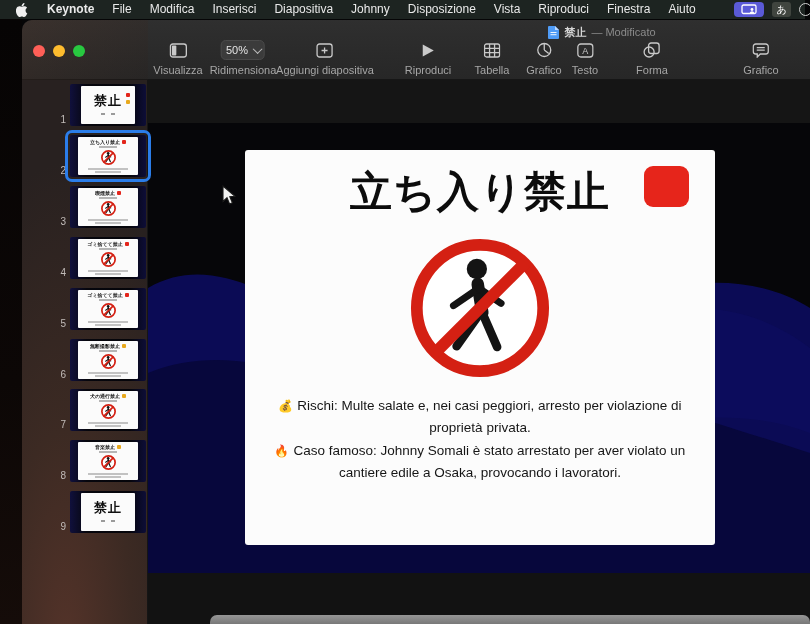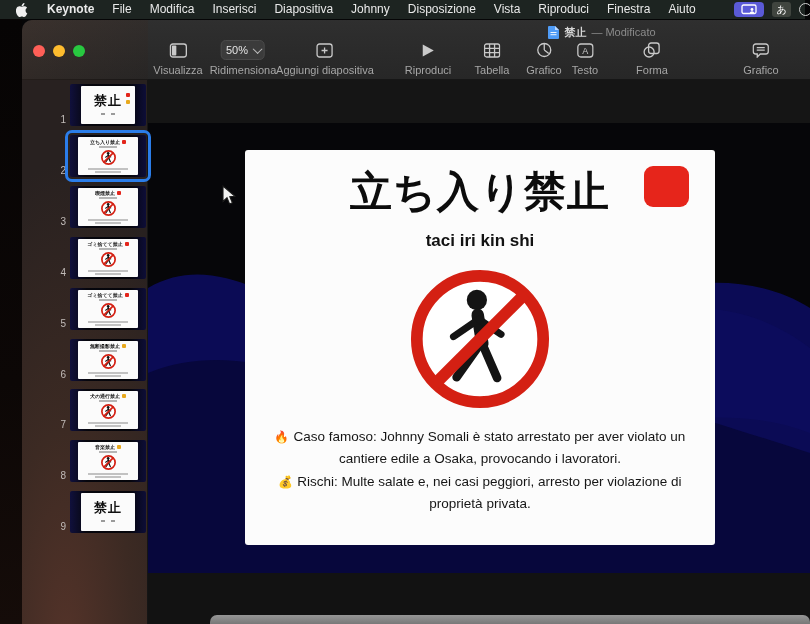--- a/index.html
+++ b/index.html
@@ -509,43 +509,42 @@
     <svg class="slide-bg" width="662" height="450" viewBox="0 0 662 450">
       <rect width="662" height="450" fill="#060609"></rect>
       <path d="M0 165 C70 125 130 185 210 205 C320 232 420 195 500 170 C560 152 620 158 662 185 L662 450 L0 450 Z" fill="#0b0b55"></path>
       <path d="M0 250 C110 205 220 290 330 305 C450 322 560 270 662 310 L662 450 L0 450 Z" fill="#07073c"></path>
       <path d="M470 205 C540 170 610 185 662 225 L662 330 C570 300 500 280 440 260 Z" fill="#0d0d60" opacity="0.7"></path>
     </svg>
 
     <div class="card">
       <div class="card-title">立ち入り禁止</div>
       <div class="red-square"></div>
-      <div class="card-sub">taci iri kin shi</div>
       <div class="sign-wrap">
         <svg viewBox="0 0 200 200">
           <circle cx="100" cy="100" r="81" fill="#ffffff" stroke="#d42013" stroke-width="15"></circle>
           <g fill="#141414" stroke="#141414" stroke-linecap="round">
             <circle cx="96" cy="50" r="13" stroke="none"></circle>
             <path d="M97 69 L103 106" stroke-width="16"></path>
             <path d="M98 75 L66 97" stroke-width="9"></path>
             <path d="M99 75 L127 94" stroke-width="9"></path>
             <path d="M102 104 L70 149" stroke-width="11"></path>
             <path d="M102 104 L122 150" stroke-width="11"></path>
           </g>
           <path d="M158 42 L42 158" stroke="#d42013" stroke-width="15"></path>
         </svg>
       </div>
       <div class="card-body">
         <div>
+          <span class="emo">💰</span>
+          <span>Rischi: Multe salate e, nei casi peggiori, arresto per violazione di proprietà privata.</span>
+        </div>
+        <div>
           <span class="emo">🔥</span>
           <span>Caso famoso: Johnny Somali è stato arrestato per aver violato un cantiere edile a Osaka, provocando i lavoratori.</span>
-        </div>
-        <div>
-          <span class="emo">💰</span>
-          <span>Rischi: Multe salate e, nei casi peggiori, arresto per violazione di proprietà privata.</span>
         </div>
       </div>
     </div>
 
     <svg class="cursor" width="15" height="21" viewBox="0 0 15 21">
       <path d="M1 1 L1 16.5 L5 12.8 L7.6 19 L10.4 17.7 L7.8 11.7 L13 11.3 Z" fill="#f2f2f2" stroke="#1a1a1a" stroke-width="1.1"></path>
     </svg>
   </div>
 
   <div class="below-canvas"></div>

